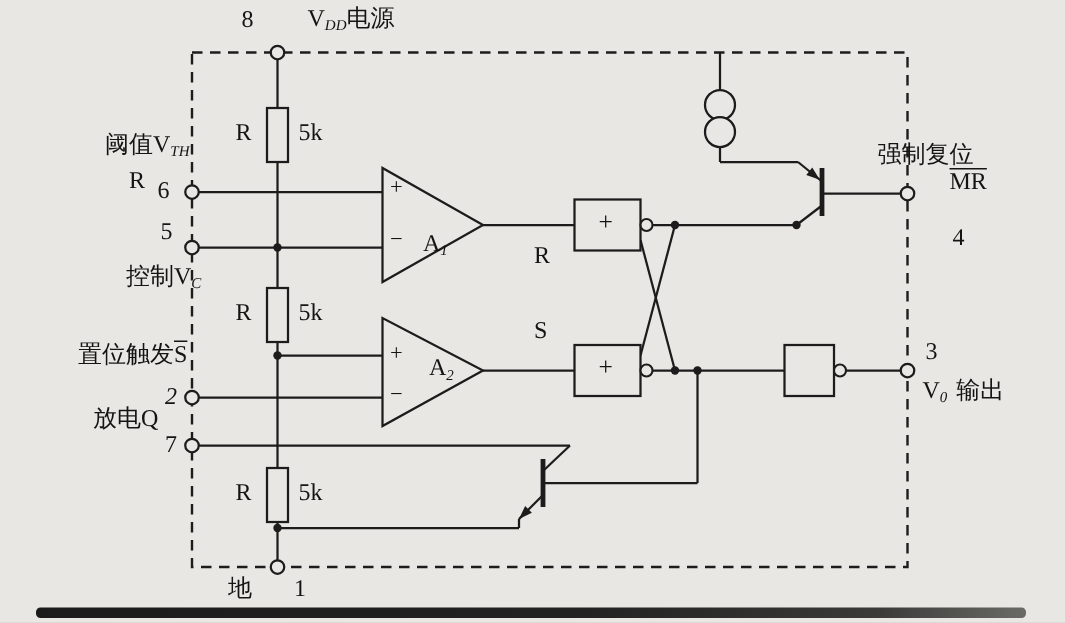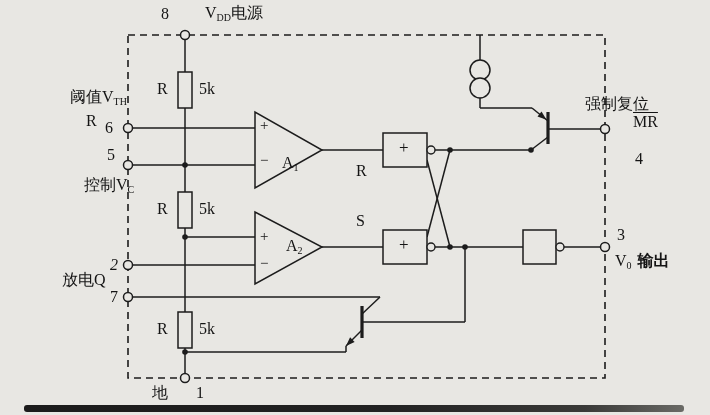--- a/index.html
+++ b/index.html
@@ -5,24 +5,24 @@
   * { margin:0; padding:0; box-sizing:border-box; }
   html,body { width:710px; height:415px; }
   body { background:#b9b8b4; }
   .stage {
     position:relative; width:710px; height:415px;
     background:#e8e7e3; overflow:hidden;
     font-family:"Liberation Serif", serif; color:#141414;
   }
   svg { position:absolute; left:0; top:0; }
   .lbl { position:absolute; font-size:16px; line-height:1.1; white-space:nowrap; }
-  .sub { font-size:10px; vertical-align:-3px; }
+  .sub { font-size:10px; vertical-align:-3px;font-style:italic; }
   .ov  { text-decoration: overline; }
   .it  { font-style: italic; }
-  .sp  { margin-left:6px;font-weight:bold; }
+  .sp  { margin-left:6px; }
   .scan {
     position:absolute; left:24px; top:405px; width:660px; height:7px;
     background:linear-gradient(90deg,#1b1b1b 0%,#222 55%,#3a3a38 85%,#6a6a66 100%);
     border-radius:3px;
   }
 </style>
 </head>
 <body>
 
 <div class="stage">
@@ -107,20 +107,21 @@
   <div class="lbl" style="left:161px;top:5px">8</div>
   <div class="lbl" style="left:205px;top:4px"><span>V</span><span class="sub">DD</span><span>电源</span></div>
 
   <div class="lbl" style="left:70px;top:88px"><span>阈值V</span><span class="sub">TH</span></div>
   <div class="lbl" style="left:86px;top:112px">R</div>
   <div class="lbl" style="left:105px;top:119px">6</div>
 
   <div class="lbl" style="left:107px;top:146px">5</div>
   <div class="lbl" style="left:84px;top:176px"><span>控制V</span><span class="sub">C</span></div>
 
+  <div class="lbl" style="left:52px;top:228px"><span>置位触发</span><span class="ov">S</span></div>
   <div class="lbl it" style="left:110px;top:256px">2</div>
 
   <div class="lbl" style="left:62px;top:271px">放电Q</div>
   <div class="lbl" style="left:110px;top:288px">7</div>
 
   <div class="lbl" style="left:152px;top:384px">地</div>
   <div class="lbl" style="left:196px;top:384px">1</div>
 
   <div class="lbl" style="left:585px;top:95px">强制复位</div>
   <div class="lbl" style="left:633px;top:113px"><span class="ov">MR</span></div>

